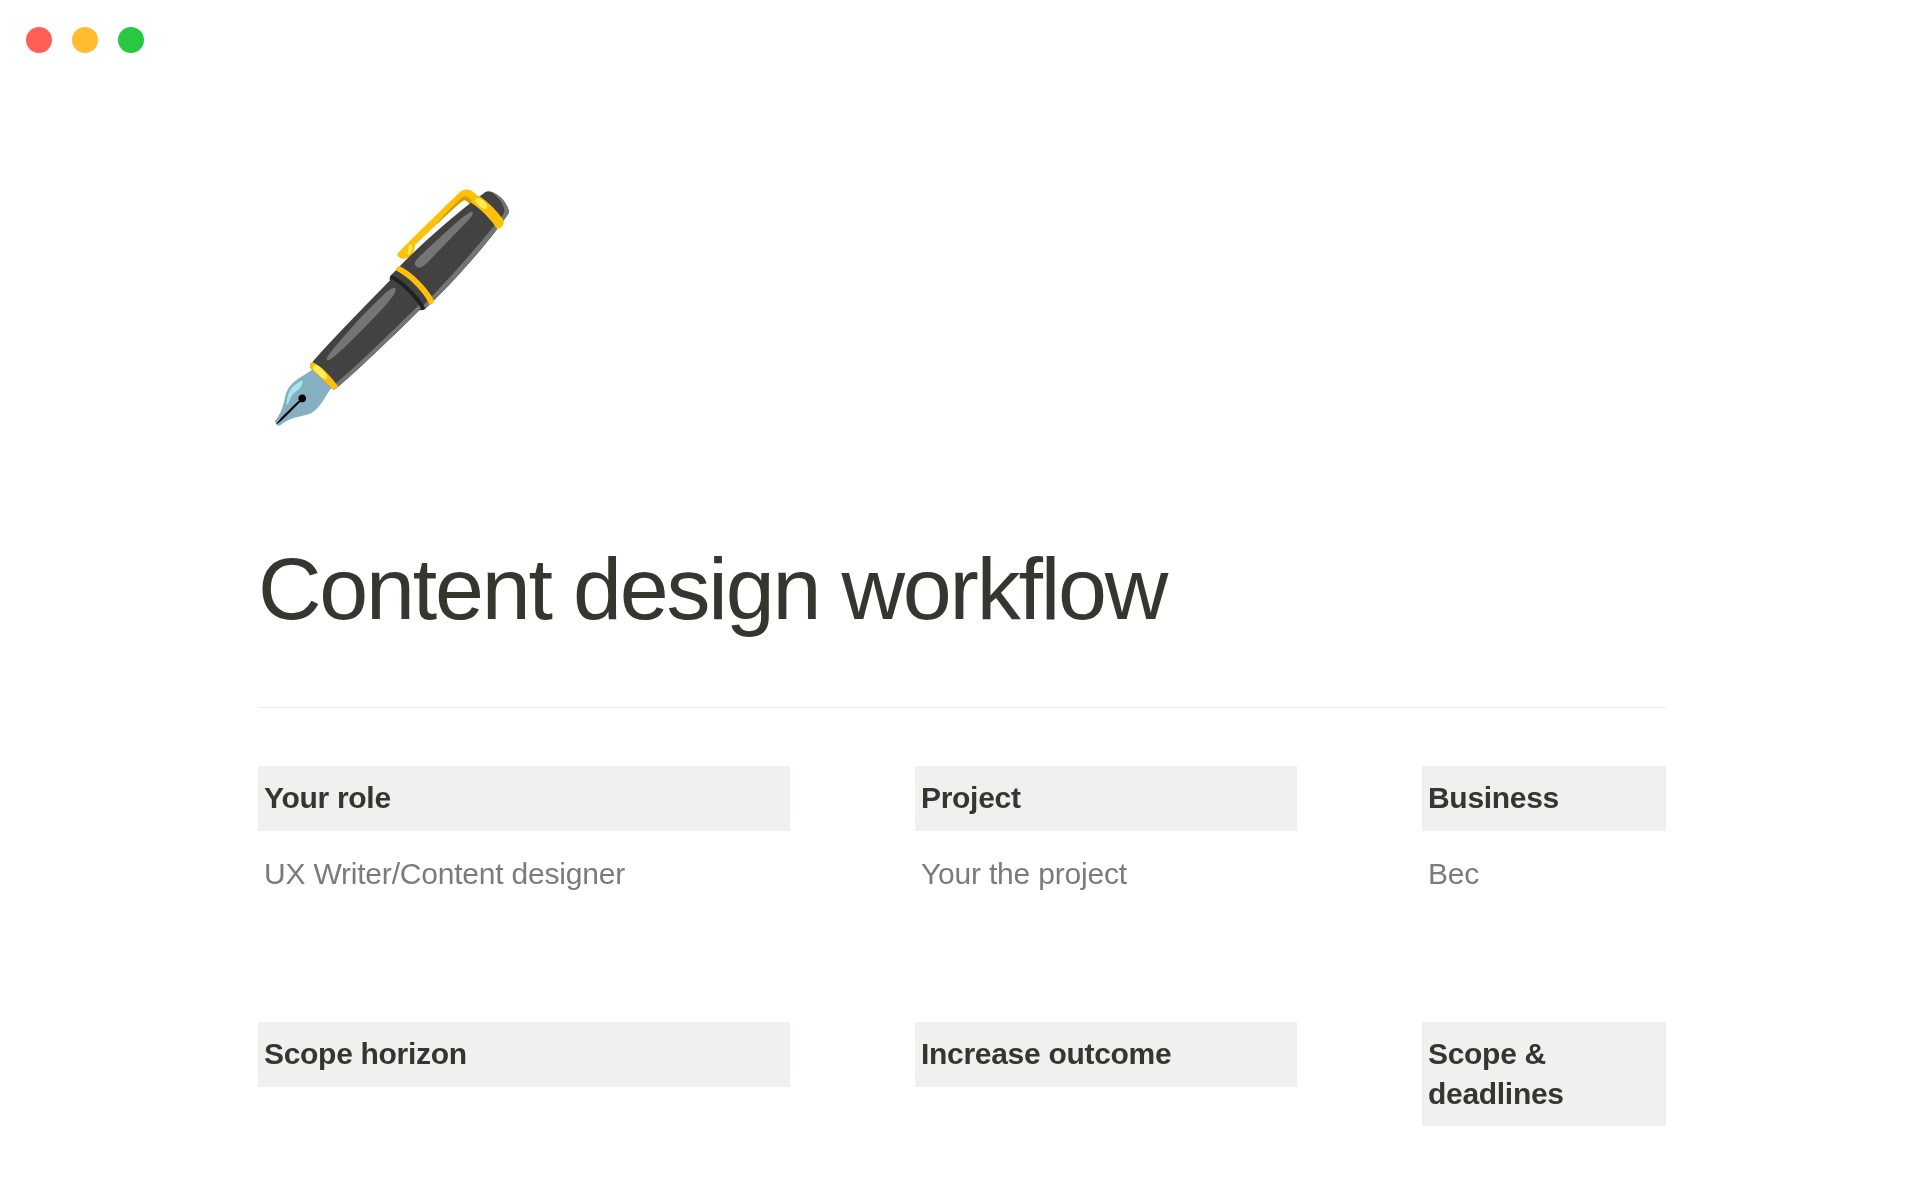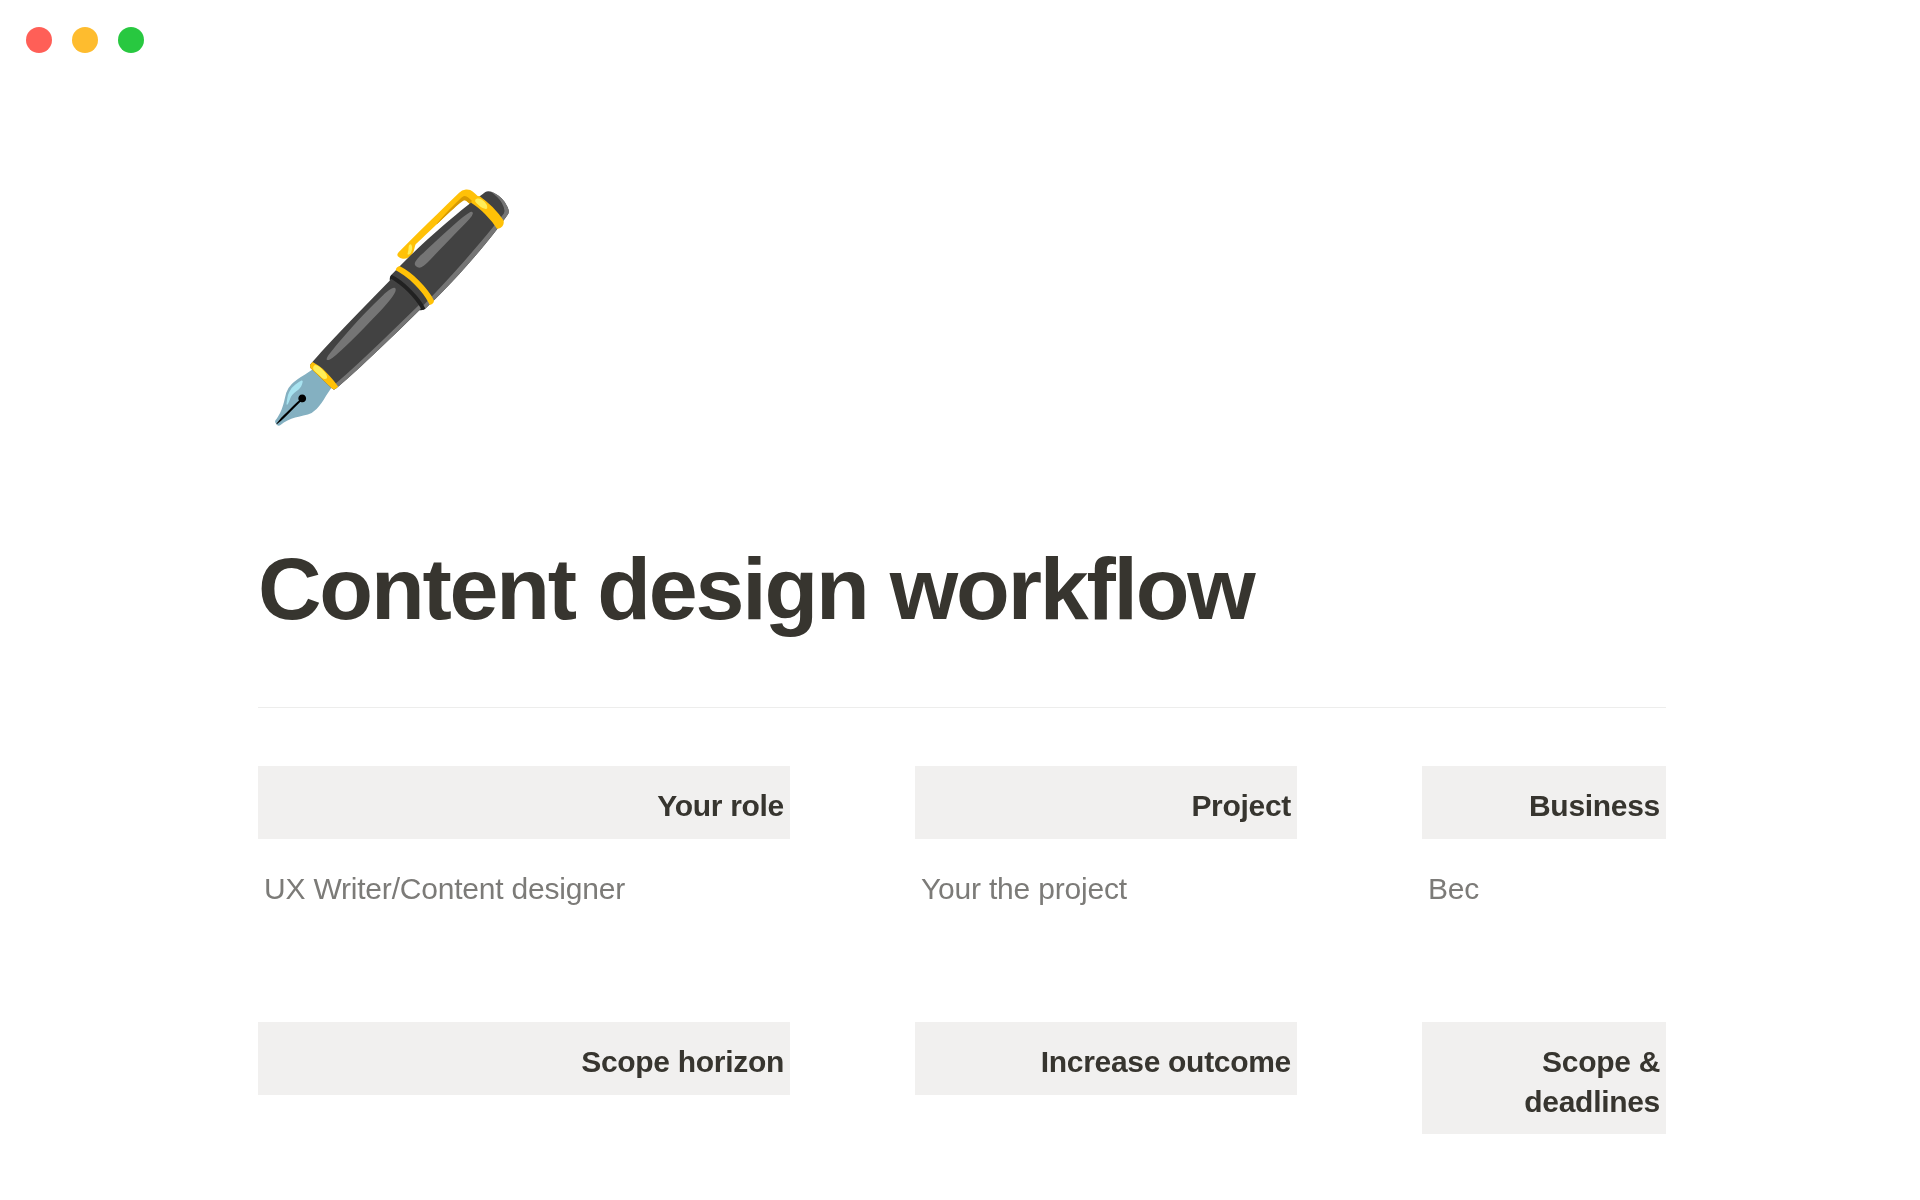--- a/index.html
+++ b/index.html
@@ -56,21 +56,21 @@
     user-select: none;
   }
 
   .page-title {
     position: absolute;
     left: 258px;
     top: 543px;
     width: 1420px;
     font-size: 88px;
     line-height: 1.05;
-    font-weight: bold;
+    font-weight: normal;
     letter-spacing: -2.2px;
     color: #37352F;
     white-space: nowrap;
   }
 
   .divider {
     position: absolute;
     left: 258px;
     top: 707px;
     width: 1408px;
@@ -95,31 +95,30 @@
   .prop-cell {
     position: absolute;
     top: 0;
   }
   .prop-cell.col-0 { left: 0px;    width: 532px; }
   .prop-cell.col-1 { left: 657px;  width: 382px; }
   .prop-cell.col-2 { left: 1164px; width: 244px; }
 
   .prop-header {
     background: #F1F0EF;
-    padding: 20px 6px 13px 6px;
+    padding: 12px 6px 13px 6px;
     font-size: 30px;
     line-height: 1.32;
     font-weight: bold;
     color: #37352F;
     letter-spacing: -0.3px;
-    text-align: right;
   }
 
   .prop-value {
-    margin-top: 30px;
+    margin-top: 23px;
     padding: 0 6px;
     font-size: 30px;
     line-height: 1.32;
     font-weight: normal;
     color: #7C7B78;
     letter-spacing: -0.2px;
     white-space: nowrap;
   }
 </style>
 </head>

